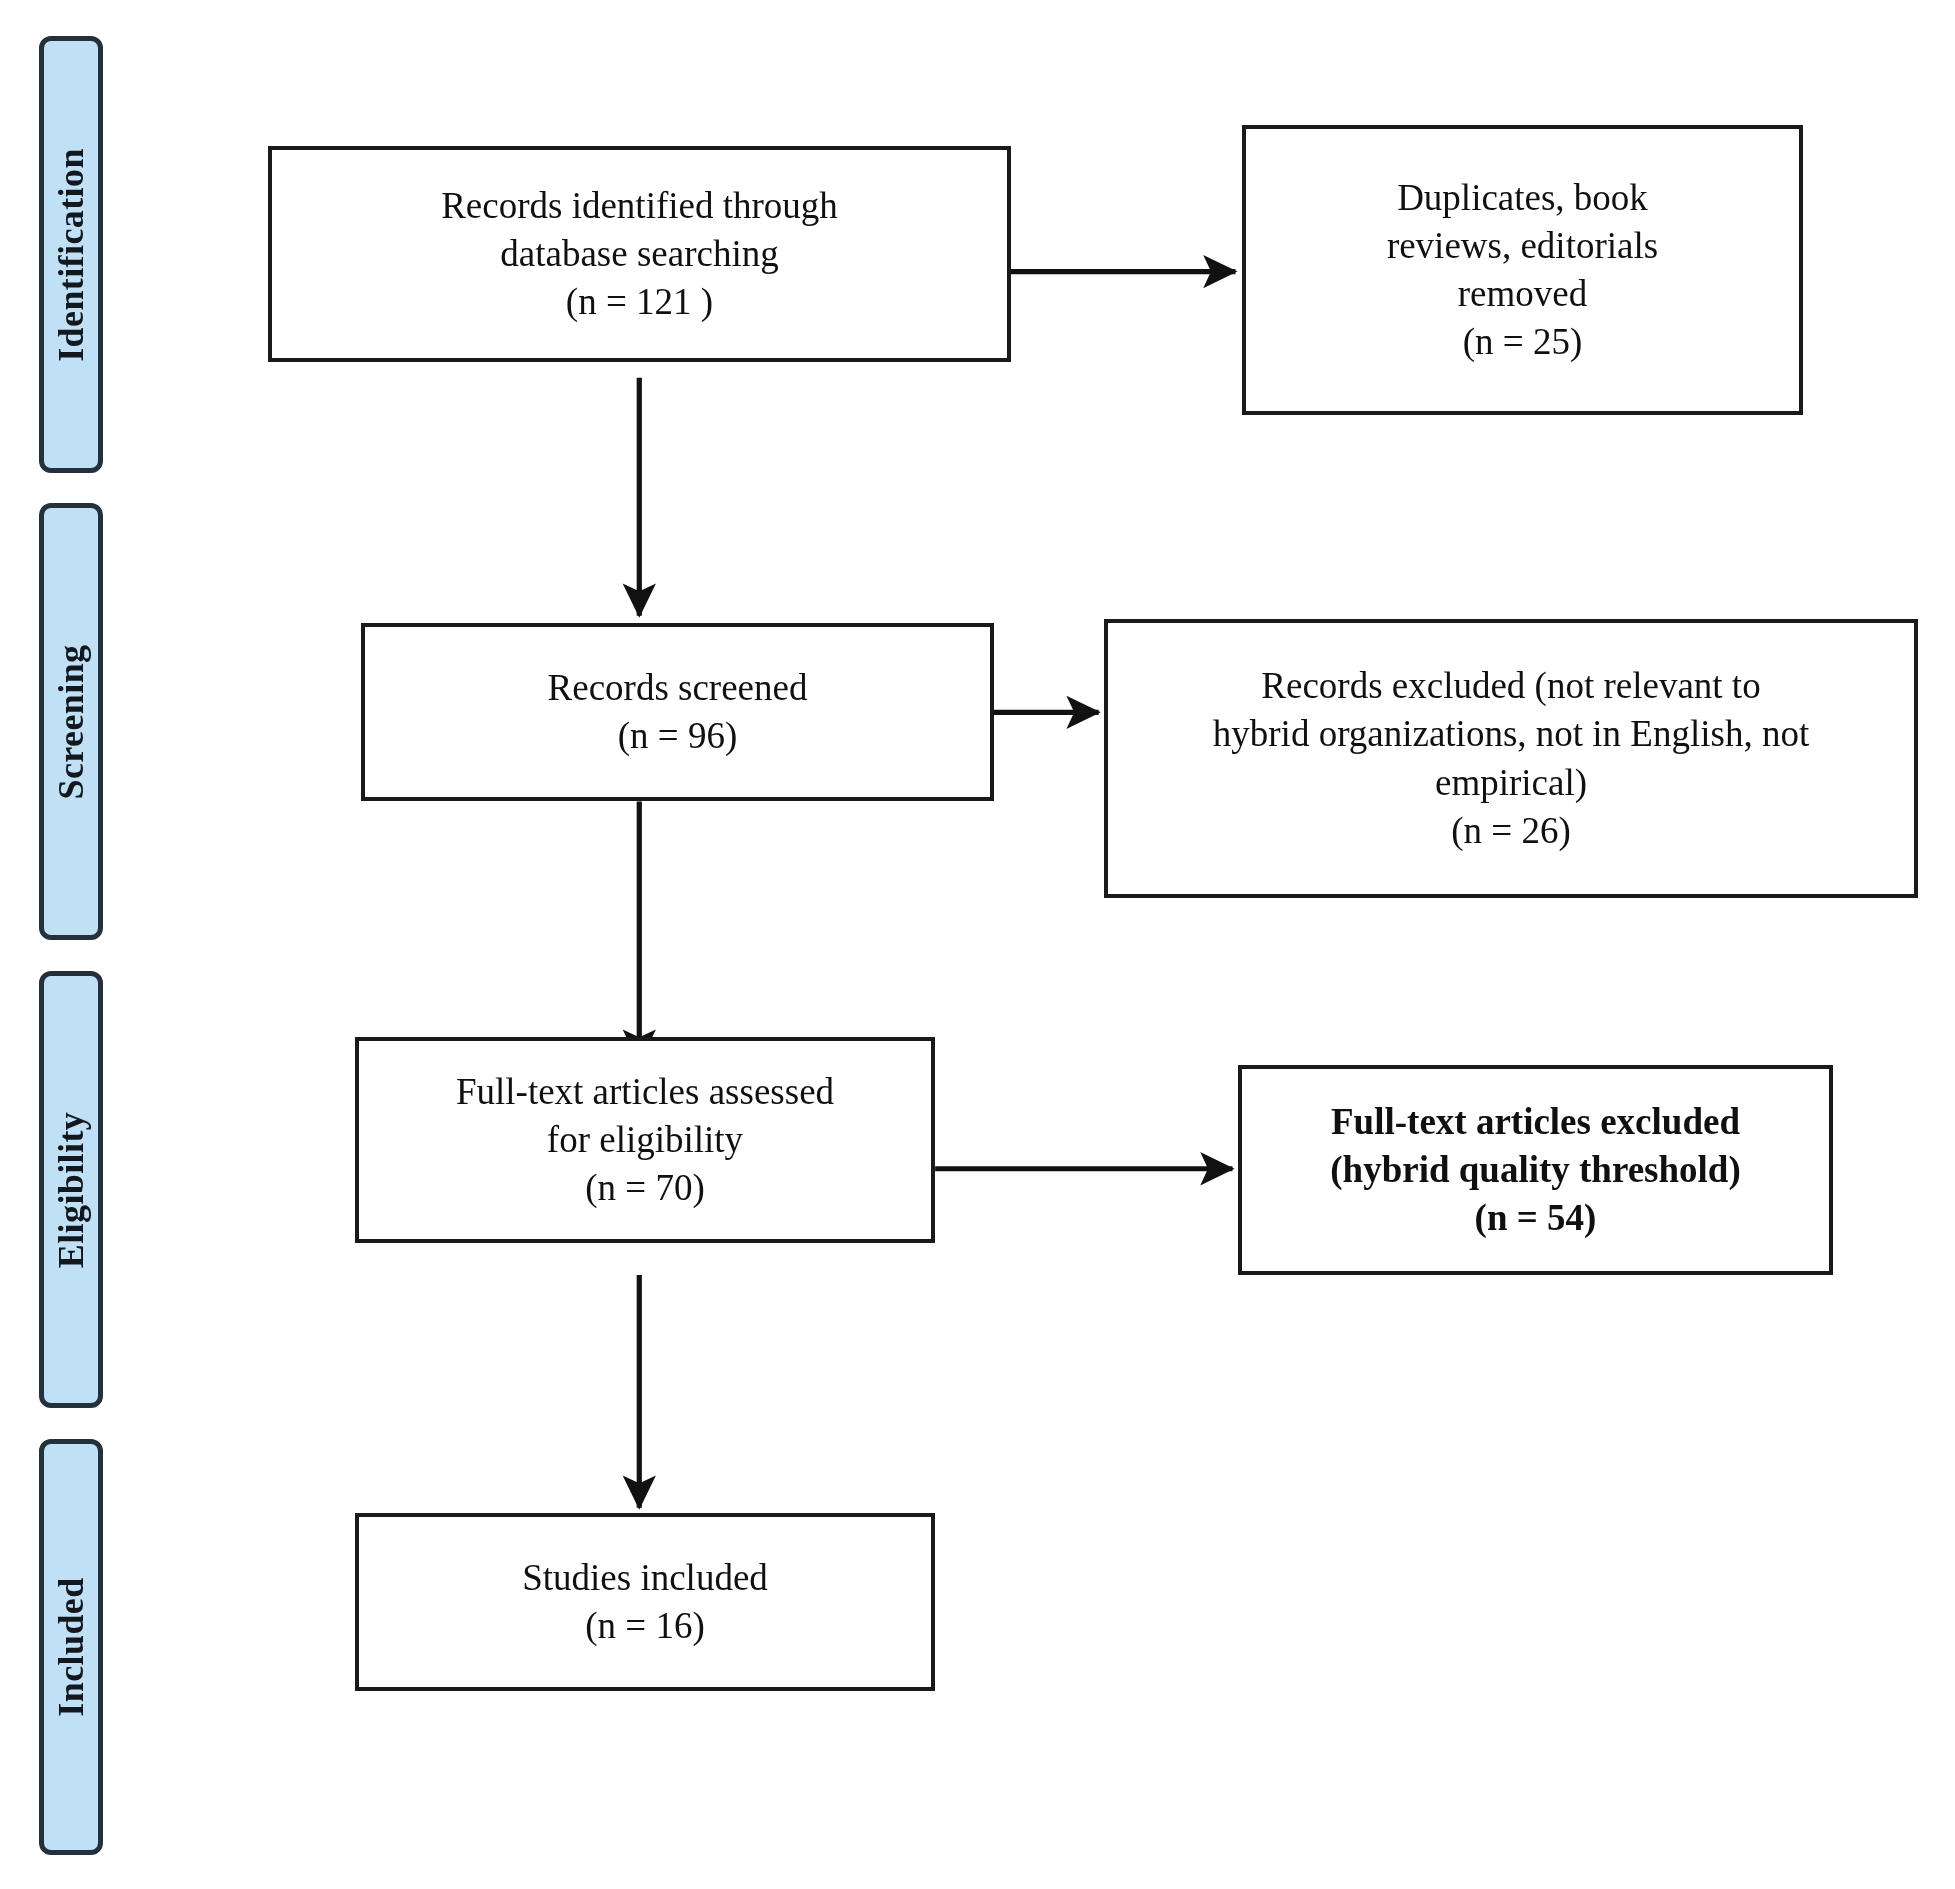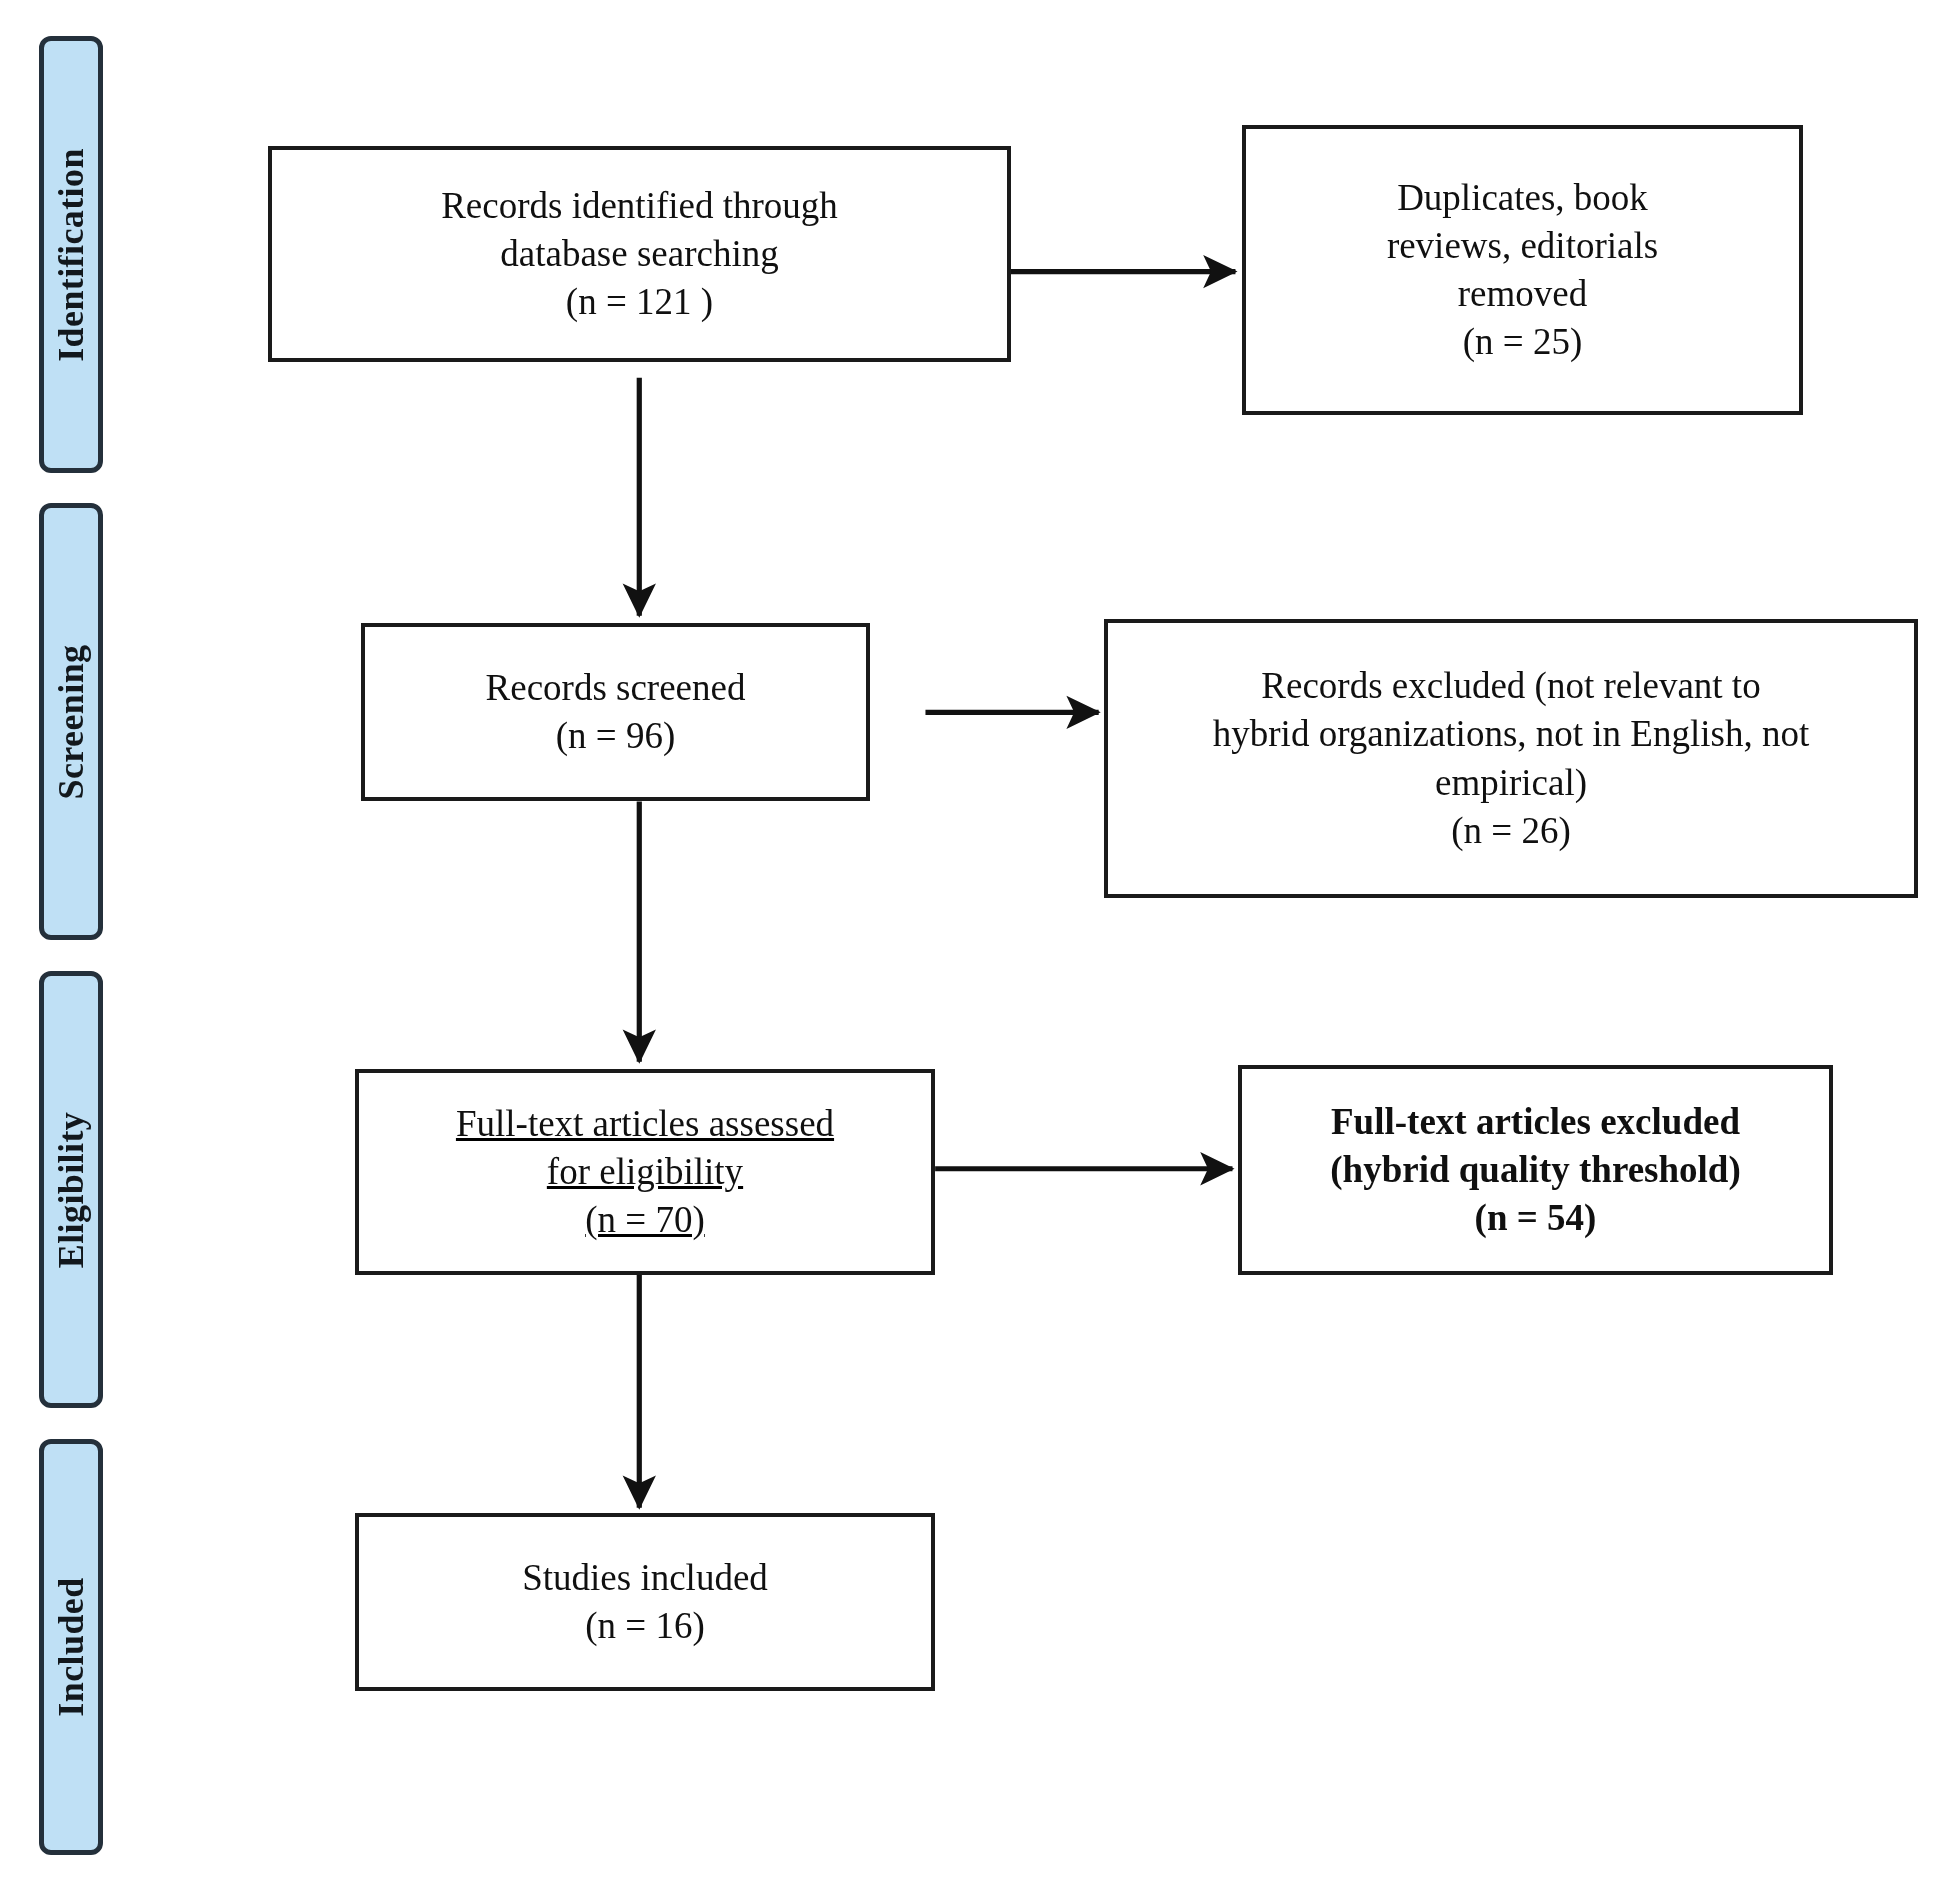--- a/index.html
+++ b/index.html
@@ -126,37 +126,37 @@
 
   <div class="flow-box" style="left:1242px; top:125px; width:561px; height:290px;">
     <div class="flow-text">
       <span class="ln">Duplicates, book</span>
       <span class="ln">reviews, editorials</span>
       <span class="ln">removed</span>
       <span class="ln">(n = 25)</span>
     </div>
   </div>
 
-  <div class="flow-box" style="left:361px; top:623px; width:509px; height:178px;">
+  <div class="flow-box" style="left:361px; top:623px; width:633px; height:178px;">
     <div class="flow-text">
       <span class="ln">Records screened</span>
       <span class="ln">(n = 96)</span>
     </div>
   </div>
 
   <div class="flow-box" style="left:1104px; top:580px; width:814px; height:279px;margin-top:39px;">
     <div class="flow-text">
       <span class="ln">Records excluded (not relevant to</span>
       <span class="ln">hybrid organizations, not in English, not</span>
       <span class="ln">empirical)</span>
       <span class="ln">(n = 26)</span>
     </div>
   </div>
 
-  <div class="flow-box" style="left:355px; top:1069px; width:580px; height:206px;text-decoration:underline;">
+  <div class="flow-box" style="left:355px; top:1037px; width:580px; height:206px;">
     <div class="flow-text">
       <span class="ln">Full-text articles assessed</span>
       <span class="ln">for eligibility</span>
       <span class="ln">(n = 70)</span>
     </div>
   </div>
 
   <div class="flow-box" style="left:1238px; top:1065px; width:595px; height:210px;font-weight:bold;">
     <div class="flow-text">
       <span class="ln">Full-text articles excluded</span>

